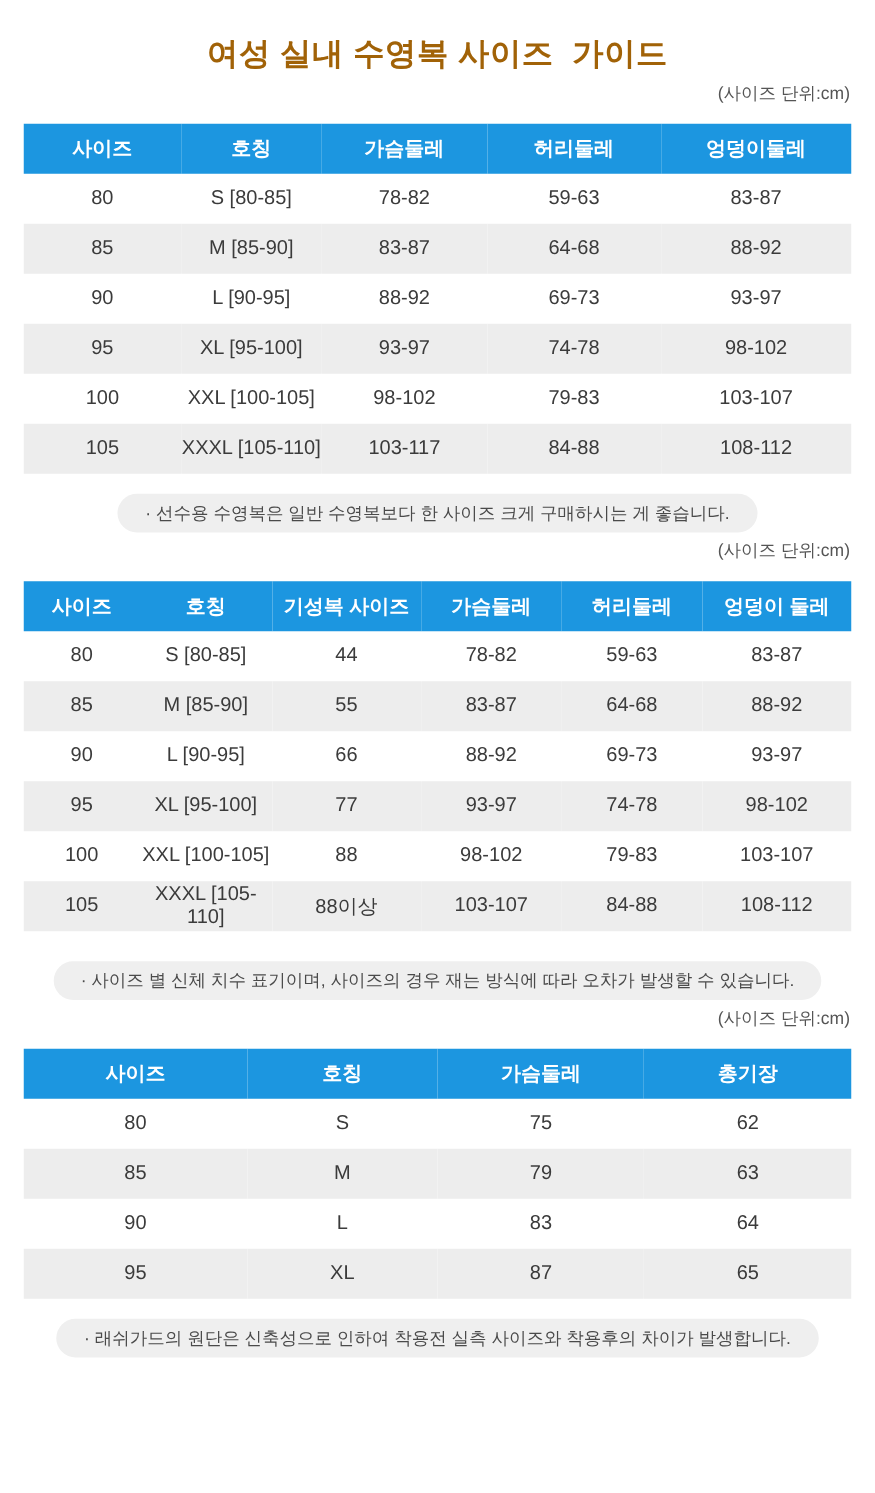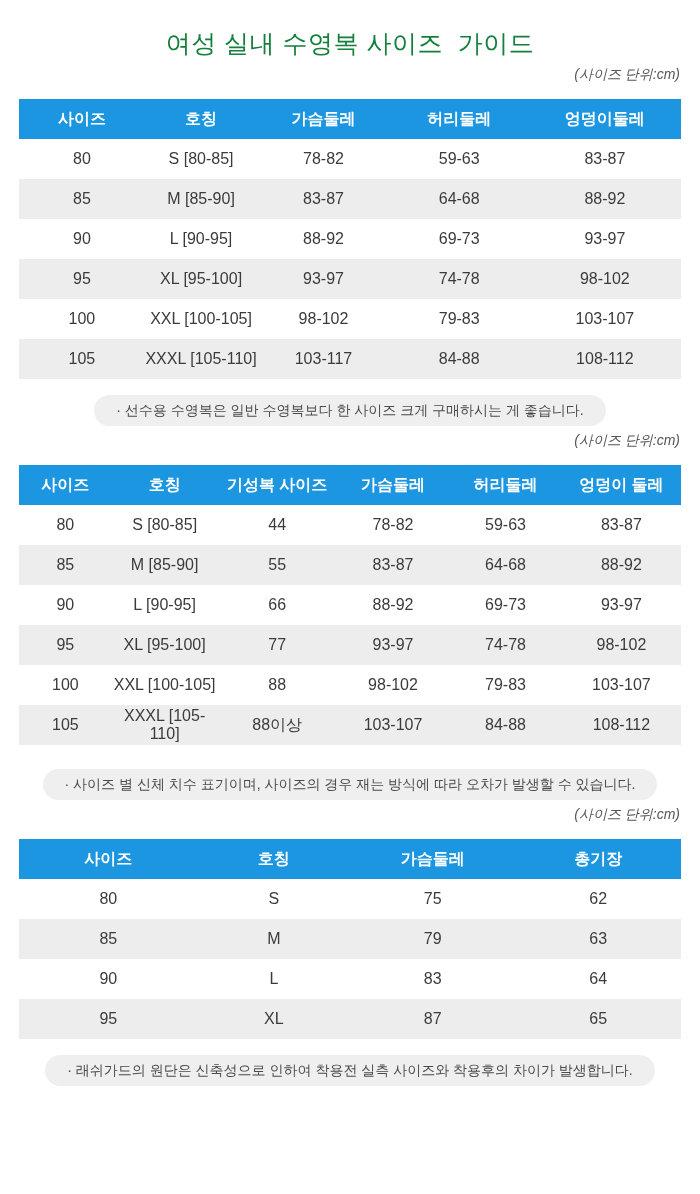--- a/index.html
+++ b/index.html
@@ -4,27 +4,27 @@
 <style>
   html,body{margin:0;padding:0;background:#ffffff;}
   .sheet{
     width:700px;height:1194px;margin:0 auto;background:#fff;
     font-family:"Liberation Sans","DejaVu Sans",sans-serif;
     color:#3b3b3b;overflow:hidden;box-sizing:border-box;
   }
   .section{width:100%;}
   .sec-title{
     margin:0;padding-top:26px;text-align:center;
-    font-size:25px;font-weight:normal;color:#15803d;
+    font-size:25px;font-weight:bold;color:#a16207;
     line-height:34px;letter-spacing:0.5px;white-space:pre-wrap;
   }
   .section.later .sec-title{padding-top:28px;}
   .unit-label{
     margin:6px 20px 10px 0;text-align:right;
-    font-size:14px;color:#555;line-height:17px;font-style:italic;
+    font-size:14px;color:#555;line-height:17px;
   }
   .size-table{
     width:662px;margin:16px auto;border-collapse:collapse;table-layout:fixed;
   }
   .size-table th{
     background:#1C96E0;color:#ffffff;height:40px;
     font-size:16px;font-weight:bold;text-align:center;padding:0;
   }
   .size-table td{
     height:40px;font-size:16px;text-align:center;color:#3b3b3b;padding:0;

